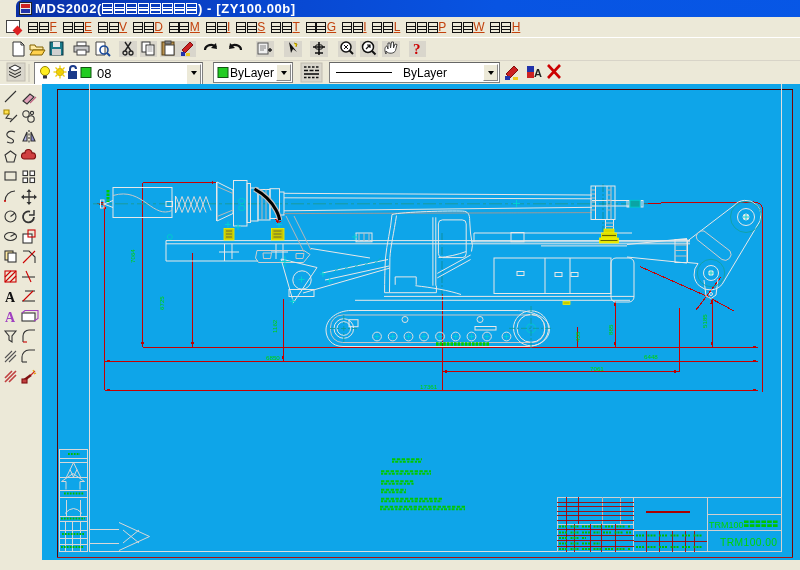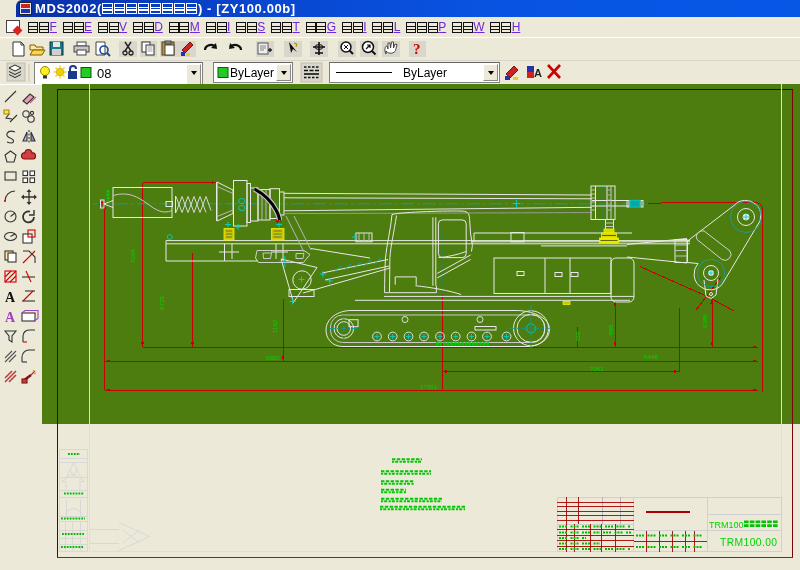--- a/index.html
+++ b/index.html
@@ -7,38 +7,38 @@
 
 #titlebar{position:absolute;left:16px;top:0;width:800px;height:24px;
  background:linear-gradient(90deg,#0a2fa5 0%,#0846cf 30%,#0854e2 60%,#0757e6 100%);border-radius:6px;}
 #titlebar .ticon{position:absolute;left:3px;top:2px;width:13px;height:13px;background:#e8e8e8;border:1px solid #222;box-sizing:border-box;}
 #titlebar .ticon i{position:absolute;left:1px;top:1px;width:9px;height:4px;background:#c22;}
 #titlebar .ticon u{position:absolute;left:1px;bottom:1px;width:9px;height:4px;background:#23a;}
 #titlebar .ttext{position:absolute;left:19px;top:0.5px;color:#fff;font-weight:bold;font-size:13px;letter-spacing:0.6px;white-space:nowrap;}
 .cjt{display:inline-block;width:11px;height:11px;margin:0 0.5px -1px 0.5px;border:1.5px solid #fff;box-sizing:border-box;
  background:linear-gradient(0deg,transparent 2px,#fff 2px,#fff 3.5px,transparent 3.5px,transparent 5px,#fff 5px,#fff 6.5px,transparent 6.5px);}
 
-#menubar{position:absolute;left:0;top:17px;width:800px;height:20px;background:#ece9d8;font-size:12px;color:#6d28d9;}
+#menubar{position:absolute;left:0;top:17px;width:800px;height:20px;background:#ece9d8;font-size:12px;color:#c2410c;}
 #menubar .micon{position:absolute;left:6px;top:3px;width:14px;height:13px;background:#fff;border:1px solid #444;box-sizing:border-box;}
 #menubar .micon i{position:absolute;right:-2px;bottom:-2px;width:7px;height:7px;background:#d22;transform:rotate(45deg);}
 #menubar .items{position:absolute;left:28px;top:3px;white-space:nowrap;}
 .cjm{display:inline-block;width:10px;height:10.5px;margin:0 0.4px -1.5px 0.4px;border:1.2px solid #111;box-sizing:border-box;
  background:linear-gradient(0deg,transparent 2px,#111 2px,#111 3px,transparent 3px,transparent 5px,#111 5px,#111 6px,transparent 6px);}
 .mi{margin-right:5.5px;}
 .mi u{text-decoration:underline;}
 
 #tb1{position:absolute;left:0;top:37px;width:800px;height:23px;background:#ece9d8;border-top:1px solid #fff;box-sizing:border-box;}
 #tb2{position:absolute;left:0;top:60px;width:800px;height:24px;background:#ece9d8;border-top:1px solid #d8d4c8;box-sizing:border-box;}
 .combo{position:absolute;background:#fff;border:1px solid #808080;border-top-color:#666;box-sizing:border-box;}
 .combo .dd{position:absolute;right:1px;top:1px;bottom:1px;width:15px;background:#ece9d8;border:1px solid #fff;border-right-color:#888;border-bottom-color:#888;box-sizing:border-box;}
 .combo .dd:after{content:"";position:absolute;left:3.5px;top:6px;border:3.5px solid transparent;border-top:4px solid #000;}
 
 #leftpanel{position:absolute;left:0;top:84px;width:42px;height:486px;background:#ece9d8;border-top:1px solid #fff;box-sizing:border-box;}
 
-#canvas{position:absolute;left:42px;top:84px;width:758px;height:340px;background:#4d7c0f;}
+#canvas{position:absolute;left:42px;top:84px;width:758px;height:476px;background:#0ea5e9;}
 #bottomstrip{position:absolute;left:42px;top:560px;width:758px;height:10px;background:#ece9d8;}
 </style></head>
 <body>
 <div id="app">
  <div id="titlebar">
   <div class="ticon">
         <i></i>
         <u></u>
       </div>
   <div class="ttext">MDS2002(<span class="cjt"></span><span class="cjt"></span><span class="cjt"></span><span class="cjt"></span><span class="cjt"></span><span class="cjt"></span><span class="cjt"></span><span class="cjt"></span>) - [ZY100.00b]</div>

